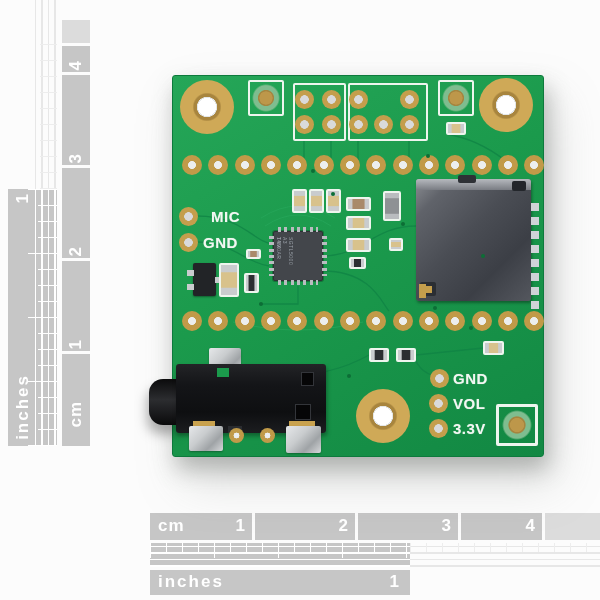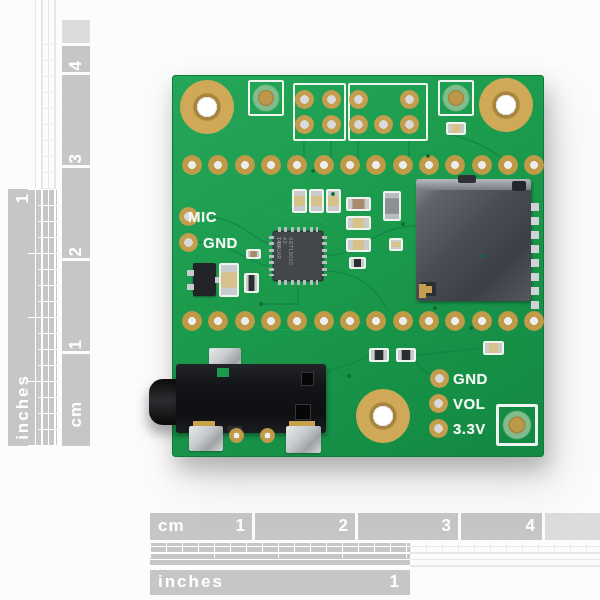--- a/index.html
+++ b/index.html
@@ -227,21 +227,21 @@
       <div style="left:42px;top:-4px;width:18px;height:8px;background:#2e3136;border-radius:2px;"></div>
       <div style="left:96px;top:2px;width:14px;height:10px;background:#23262b;border-radius:2px;"></div>
       <div class="sd-pins"></div>
       <div style="left:4px;top:103px;width:16px;height:14px;background:#2b2e33;border-radius:2px;"></div>
       <div style="left:7px;top:107px;width:9px;height:7px;background:#c49e4c;"></div>
       <div style="left:3px;bottom:3px;width:7px;height:14px;background:#c49e4c;"></div>
     </div>
 
     <div class="pad-s" style="left:6px;top:131px;"></div>
     <div class="pad-s" style="left:6px;top:157px;"></div>
-    <span class="silk" style="left:15px;top:132px;">MIC</span>
+    <span class="silk" style="left:38px;top:132px;">MIC</span>
     <span class="silk" style="left:30px;top:158px;">GND</span>
 
     <div class="pad-s" style="left:257px;top:293px;"></div>
     <div class="pad-s" style="left:256px;top:318px;"></div>
     <div class="pad-s" style="left:256px;top:343px;"></div>
     <span class="silk" style="left:280px;top:294px;">GND</span>
     <span class="silk" style="left:280px;top:319px;text-align:center;">VOL</span>
     <span class="silk" style="left:280px;top:344px;">3.3V</span>
 
     <div class="jack-barrel"></div>

